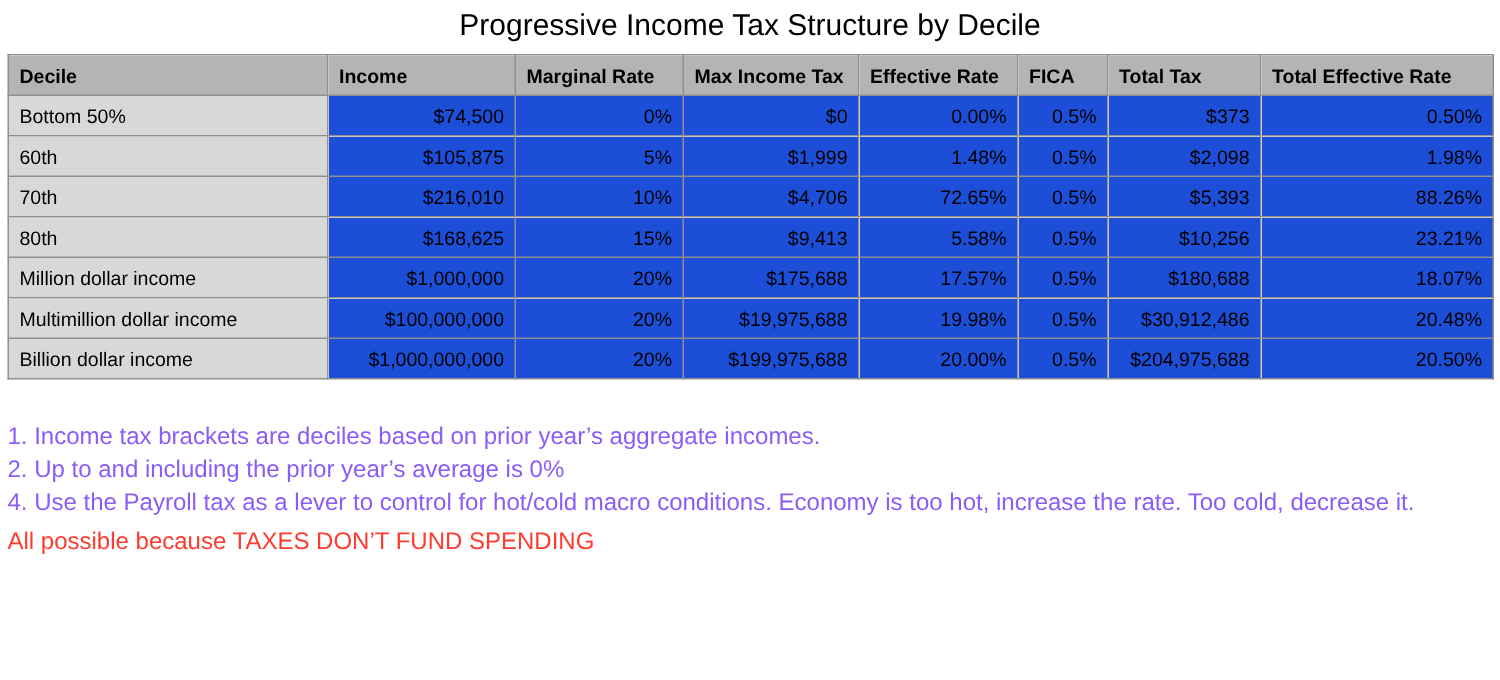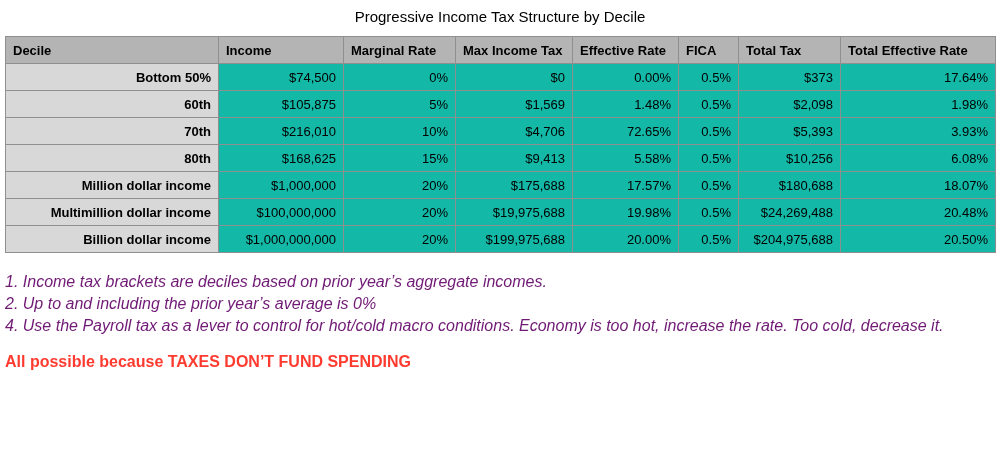--- a/index.html
+++ b/index.html
@@ -17,21 +17,21 @@
     color:#000000;
     font-family:"Liberation Sans", sans-serif;
     overflow:hidden;
   }
   .page{
     width:1000px;
     padding:0 5px;
   }
   .title{
     text-align:center;
-    font-size:15px;
+    font-size:20px;
     line-height:16px;
     padding:9px 0 11px 0;
     color:#000;
   }
   table.tax-table{
     border-collapse:collapse;
     table-layout:fixed;
     width:990px;
     font-size:13px;
   }
@@ -50,41 +50,40 @@
     white-space:nowrap;
     overflow:hidden;
   }
   .tax-table thead th{
     background:var(--header-bg);
     text-align:left;
     font-weight:bold;
   }
   .tax-table tbody th{
     background:var(--row-label-bg);
-    text-align:right;
-    font-weight:bold;
+    text-align:left;
+    font-weight:normal;
   }
   .tax-table tbody td{
-    background:#14b8a6;
+    background:#1d4ed8;
     text-align:right;
     font-weight:normal;
   }
   .notes{
-    margin-top:18px;
+    margin-top:28px;
     font-size:16px;
     line-height:22px;
     width:990px;
-    color:#701a75;
-    font-style:italic;
+    color:#8b5cf6;
   }
   .footer-statement{
-    margin-top:15px;
+    margin-top:5px;
     font-size:16px;
     line-height:20px;
-    font-weight:bold;
+    font-weight:normal;
     color:var(--footer-red);
   }
 </style>
 </head>
 <body>
 
 <div class="page">
 
   <div class="title">Progressive Income Tax Structure by Decile</div>
 
@@ -113,70 +112,70 @@
     </thead>
     <tbody>
         <tr>
           <th>Bottom 50%</th>
           <td>$74,500</td>
           <td>0%</td>
           <td>$0</td>
           <td>0.00%</td>
           <td>0.5%</td>
           <td>$373</td>
-          <td>17.64%</td>
+          <td>0.50%</td>
         </tr>
         <tr>
           <th>60th</th>
           <td>$105,875</td>
           <td>5%</td>
-          <td>$1,569</td>
+          <td>$1,999</td>
           <td>1.48%</td>
           <td>0.5%</td>
           <td>$2,098</td>
           <td>1.98%</td>
         </tr>
         <tr>
           <th>70th</th>
           <td>$216,010</td>
           <td>10%</td>
           <td>$4,706</td>
           <td>72.65%</td>
           <td>0.5%</td>
           <td>$5,393</td>
-          <td>3.93%</td>
+          <td>88.26%</td>
         </tr>
         <tr>
           <th>80th</th>
           <td>$168,625</td>
           <td>15%</td>
           <td>$9,413</td>
           <td>5.58%</td>
           <td>0.5%</td>
           <td>$10,256</td>
-          <td>6.08%</td>
+          <td>23.21%</td>
         </tr>
         <tr>
           <th>Million dollar income</th>
           <td>$1,000,000</td>
           <td>20%</td>
           <td>$175,688</td>
           <td>17.57%</td>
           <td>0.5%</td>
           <td>$180,688</td>
           <td>18.07%</td>
         </tr>
         <tr>
           <th>Multimillion dollar income</th>
           <td>$100,000,000</td>
           <td>20%</td>
           <td>$19,975,688</td>
           <td>19.98%</td>
           <td>0.5%</td>
-          <td>$24,269,488</td>
+          <td>$30,912,486</td>
           <td>20.48%</td>
         </tr>
         <tr>
           <th>Billion dollar income</th>
           <td>$1,000,000,000</td>
           <td>20%</td>
           <td>$199,975,688</td>
           <td>20.00%</td>
           <td>0.5%</td>
           <td>$204,975,688</td>

